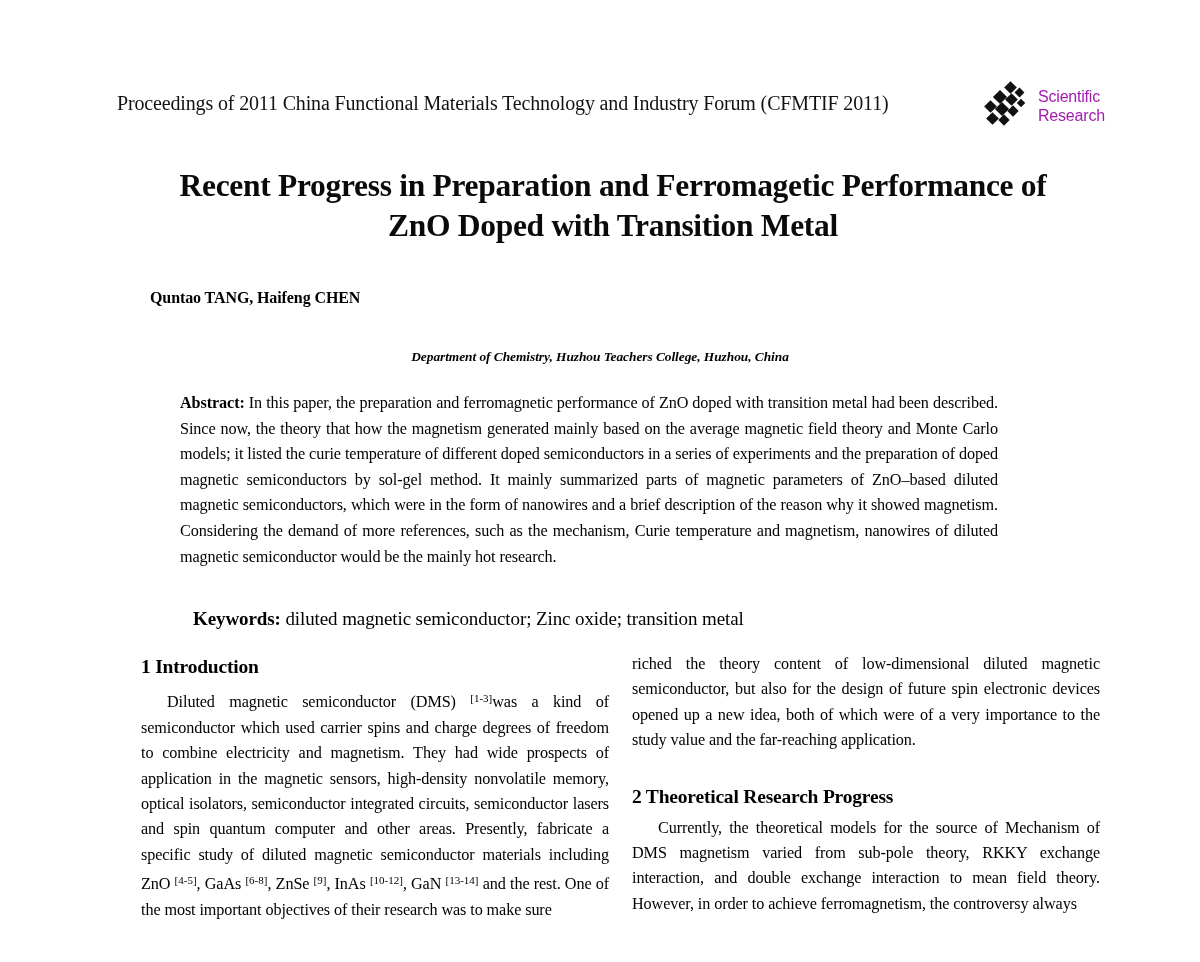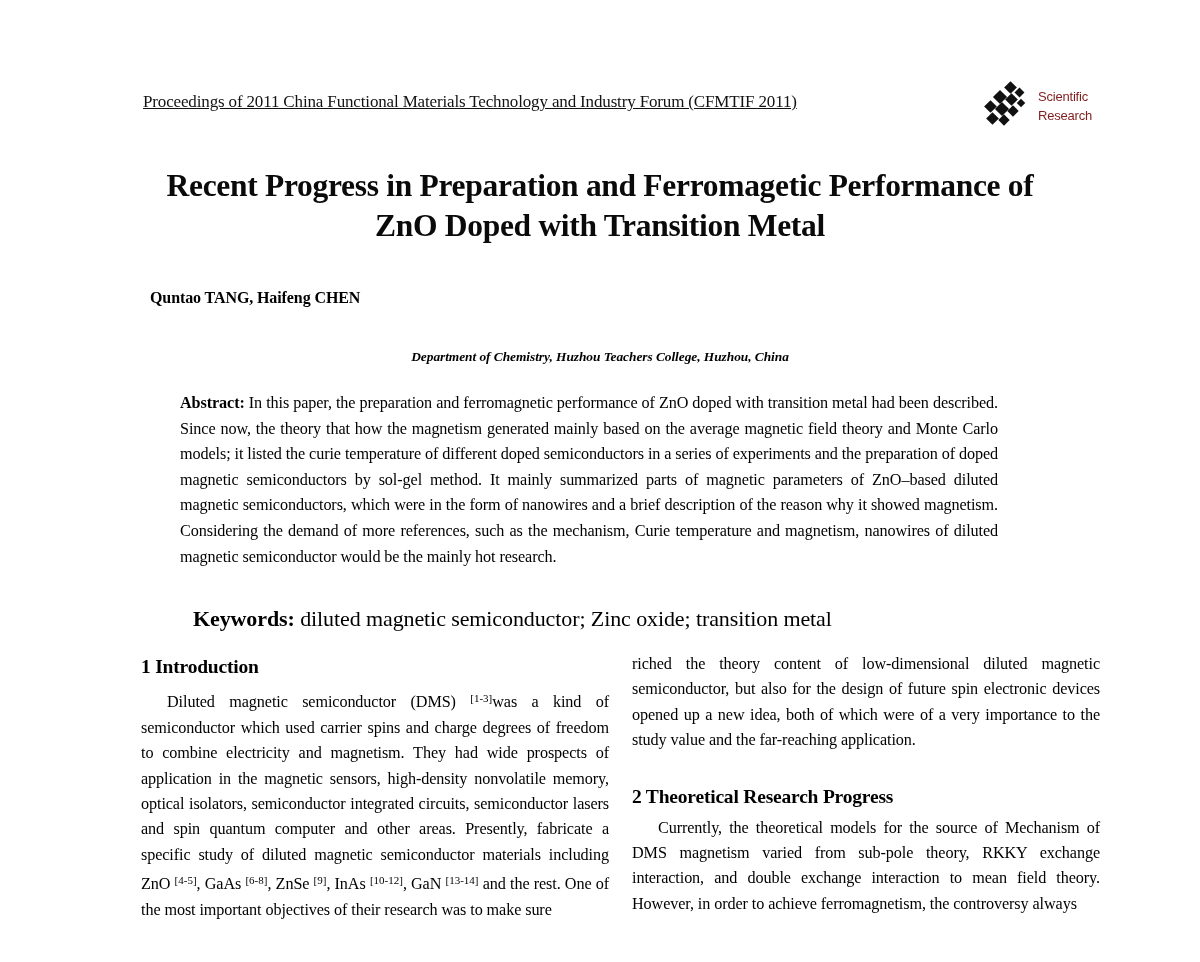--- a/index.html
+++ b/index.html
@@ -14,28 +14,27 @@
     background: #ffffff;
     overflow: hidden;
     font-family: "Liberation Serif", "DejaVu Serif", serif;
     color: #000000;
     -webkit-font-smoothing: antialiased;
   }
 
   
   .running-head {
     position: absolute;
-    left: 143px;
+    left: 117px;
     top: 92px;
     width: 760px;
-    font-size: 17px;
+    font-size: 20px;
     letter-spacing: -0.15px;
     color: #121212;
     white-space: nowrap;
-    text-decoration: underline;
   }
 
   
   .logo {
     position: absolute;
     left: 986px;
     top: 78px;
     width: 132px;
     height: 56px;
     display: flex;
@@ -48,30 +47,30 @@
     position: relative;
     flex: 0 0 auto;
   }
   .logo-mark i {
     position: absolute;
     background: #111111;
     transform: rotate(45deg);
   }
   .logo-word {
     font-family: "Liberation Sans", "DejaVu Sans", sans-serif;
-    font-size: 13px;
+    font-size: 16px;
     line-height: 19px;
-    color: #7f1d1d;
+    color: #a21caf;
     letter-spacing: -0.2px;
   }
 
   
   .title {
     position: absolute;
-    left: 150px;
+    left: 163px;
     top: 166px;
     width: 900px;
     text-align: center;
     font-size: 31.5px;
     font-weight: bold;
     line-height: 40px;
     letter-spacing: -0.3px;
     color: #0a0a0a;
   }
 
@@ -119,21 +118,21 @@
     text-align: justify;
     text-justify: inter-word;
     letter-spacing: -0.1px;
     margin-top: 10px;
   }
   .keywords {
     position: absolute;
     left: 193px;
     top: 606px;
     width: 818px;
-    font-size: 22px;
+    font-size: 19px;
     line-height: 25.6px;
     text-align: justify;
     letter-spacing: -0.1px;
   }
   .lead {
     font-weight: bold;
   }
 
   
   .col {

